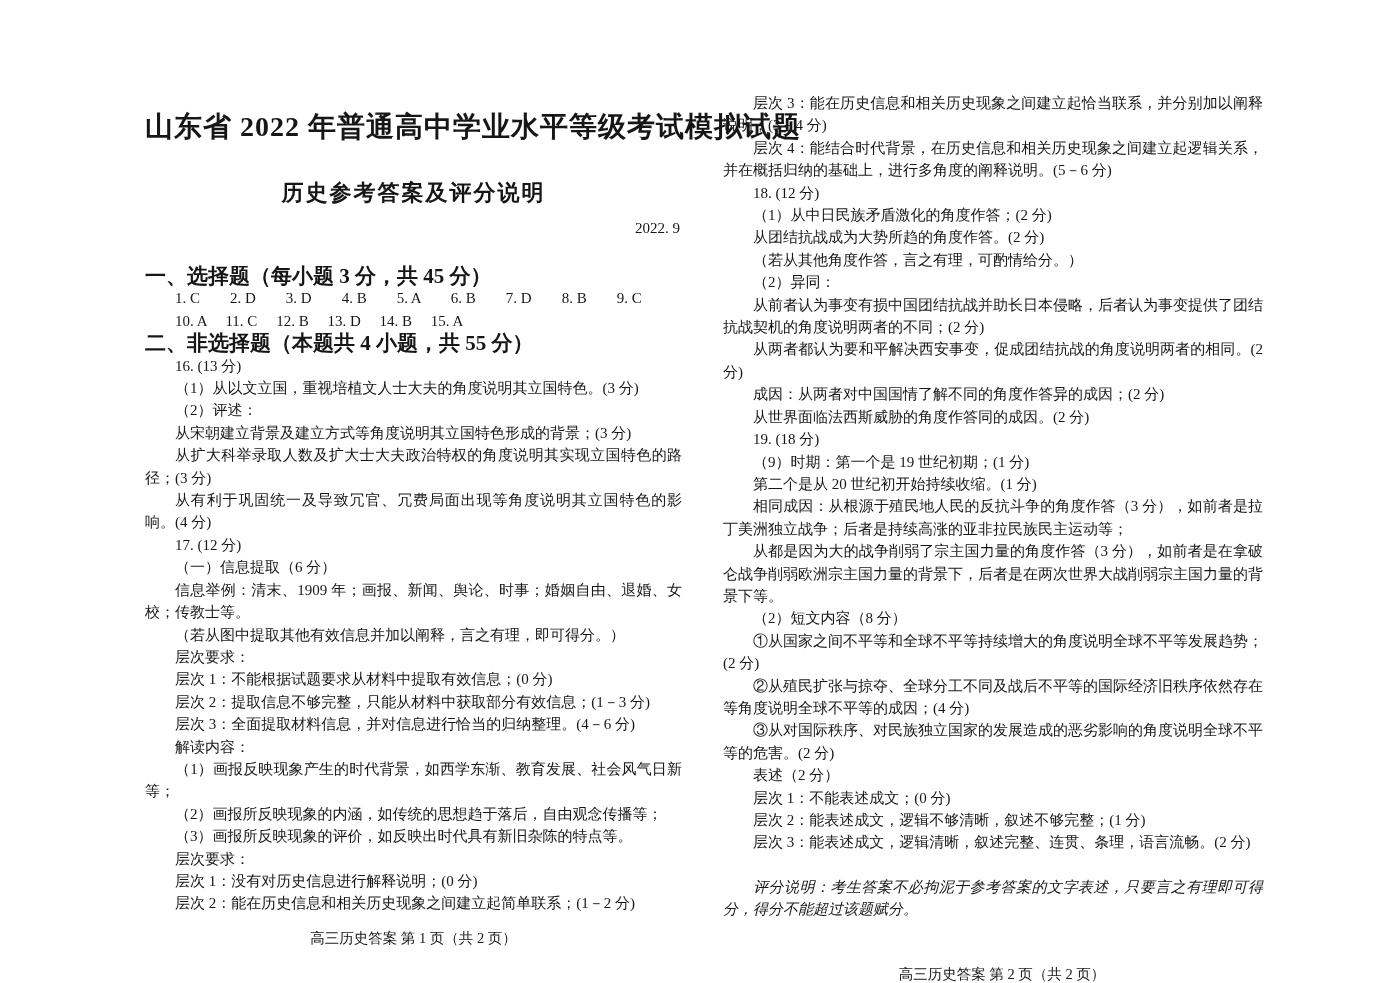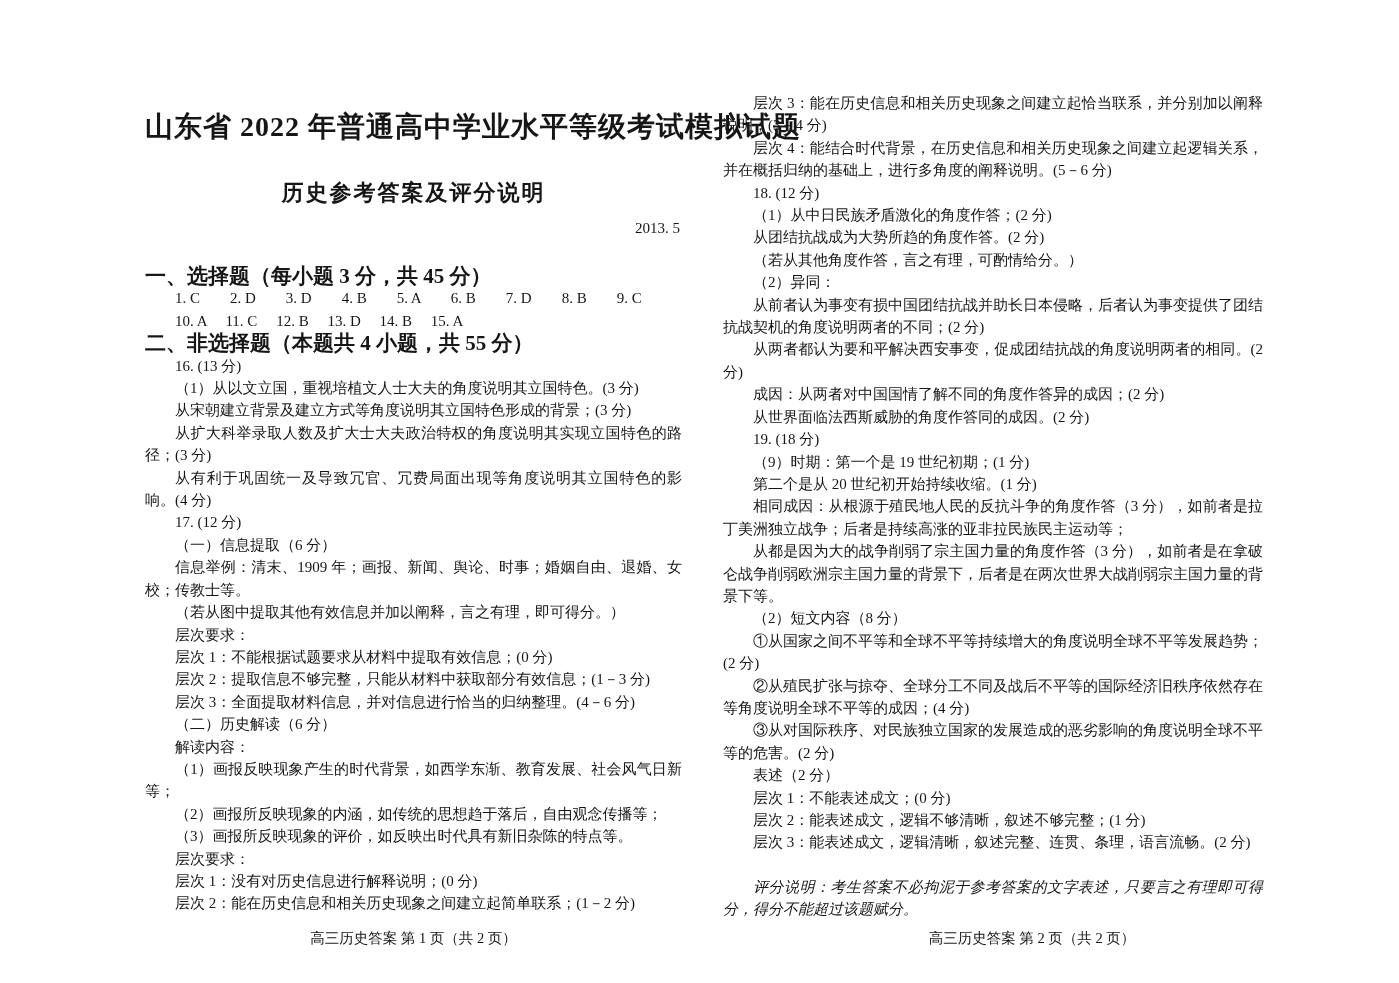--- a/index.html
+++ b/index.html
@@ -55,50 +55,50 @@
   .spacer  { height: 22px; }
 
   .footer {
     position: absolute;
     top: 928px;
     font-size: 14.5px;
     text-align: center;
     line-height: 20px;
   }
   .footer-left  { left: 145px; width: 537px; }
-  .footer-right { left: 762px; width: 540px; }
+  .footer-right { left: 732px; width: 540px; margin-top: 36px; }
 </style>
 </head>
 <body>
 
 <div class="sheet">
 
   <div class="col col-left">
     <div class="doc-title">山东省 2022 年普通高中学业水平等级考试模拟试题</div>
     <div class="doc-subtitle">历史参考答案及评分说明</div>
-    <div class="doc-date">2013. 5</div>
+    <div class="doc-date">2022. 9</div>
     <div class="body-text">
         <p class="line heading">一、选择题（每小题 3 分，共 45 分）</p>
         <p class="line para">1. C　　2. D　　3. D　　4. B　　5. A　　6. B　　7. D　　8. B　　9. C</p>
         <p class="line para">10. A　 11. C　 12. B　 13. D　 14. B　 15. A</p>
         <p class="line heading">二、非选择题（本题共 4 小题，共 55 分）</p>
         <p class="line para">16. (13 分)</p>
         <p class="line para">（1）从以文立国，重视培植文人士大夫的角度说明其立国特色。(3 分)</p>
+        <p class="line para">（2）评述：</p>
         <p class="line para">从宋朝建立背景及建立方式等角度说明其立国特色形成的背景；(3 分)</p>
         <p class="line para">从扩大科举录取人数及扩大士大夫政治特权的角度说明其实现立国特色的路径；(3 分)</p>
         <p class="line para">从有利于巩固统一及导致冗官、冗费局面出现等角度说明其立国特色的影响。(4 分)</p>
         <p class="line para">17. (12 分)</p>
         <p class="line para">（一）信息提取（6 分）</p>
         <p class="line para">信息举例：清末、1909 年；画报、新闻、舆论、时事；婚姻自由、退婚、女校；传教士等。</p>
         <p class="line para">（若从图中提取其他有效信息并加以阐释，言之有理，即可得分。）</p>
         <p class="line para">层次要求：</p>
         <p class="line para">层次 1：不能根据试题要求从材料中提取有效信息；(0 分)</p>
         <p class="line para">层次 2：提取信息不够完整，只能从材料中获取部分有效信息；(1－3 分)</p>
         <p class="line para">层次 3：全面提取材料信息，并对信息进行恰当的归纳整理。(4－6 分)</p>
-        <p class="line para">（二）历史解读（6 分）</p>
         <p class="line para">解读内容：</p>
         <p class="line para">（1）画报反映现象产生的时代背景，如西学东渐、教育发展、社会风气日新等；</p>
         <p class="line para">（2）画报所反映现象的内涵，如传统的思想趋于落后，自由观念传播等；</p>
         <p class="line para">（3）画报所反映现象的评价，如反映出时代具有新旧杂陈的特点等。</p>
         <p class="line para">层次要求：</p>
         <p class="line para">层次 1：没有对历史信息进行解释说明；(0 分)</p>
         <p class="line para">层次 2：能在历史信息和相关历史现象之间建立起简单联系；(1－2 分)</p>
       </div>
   </div>
 

